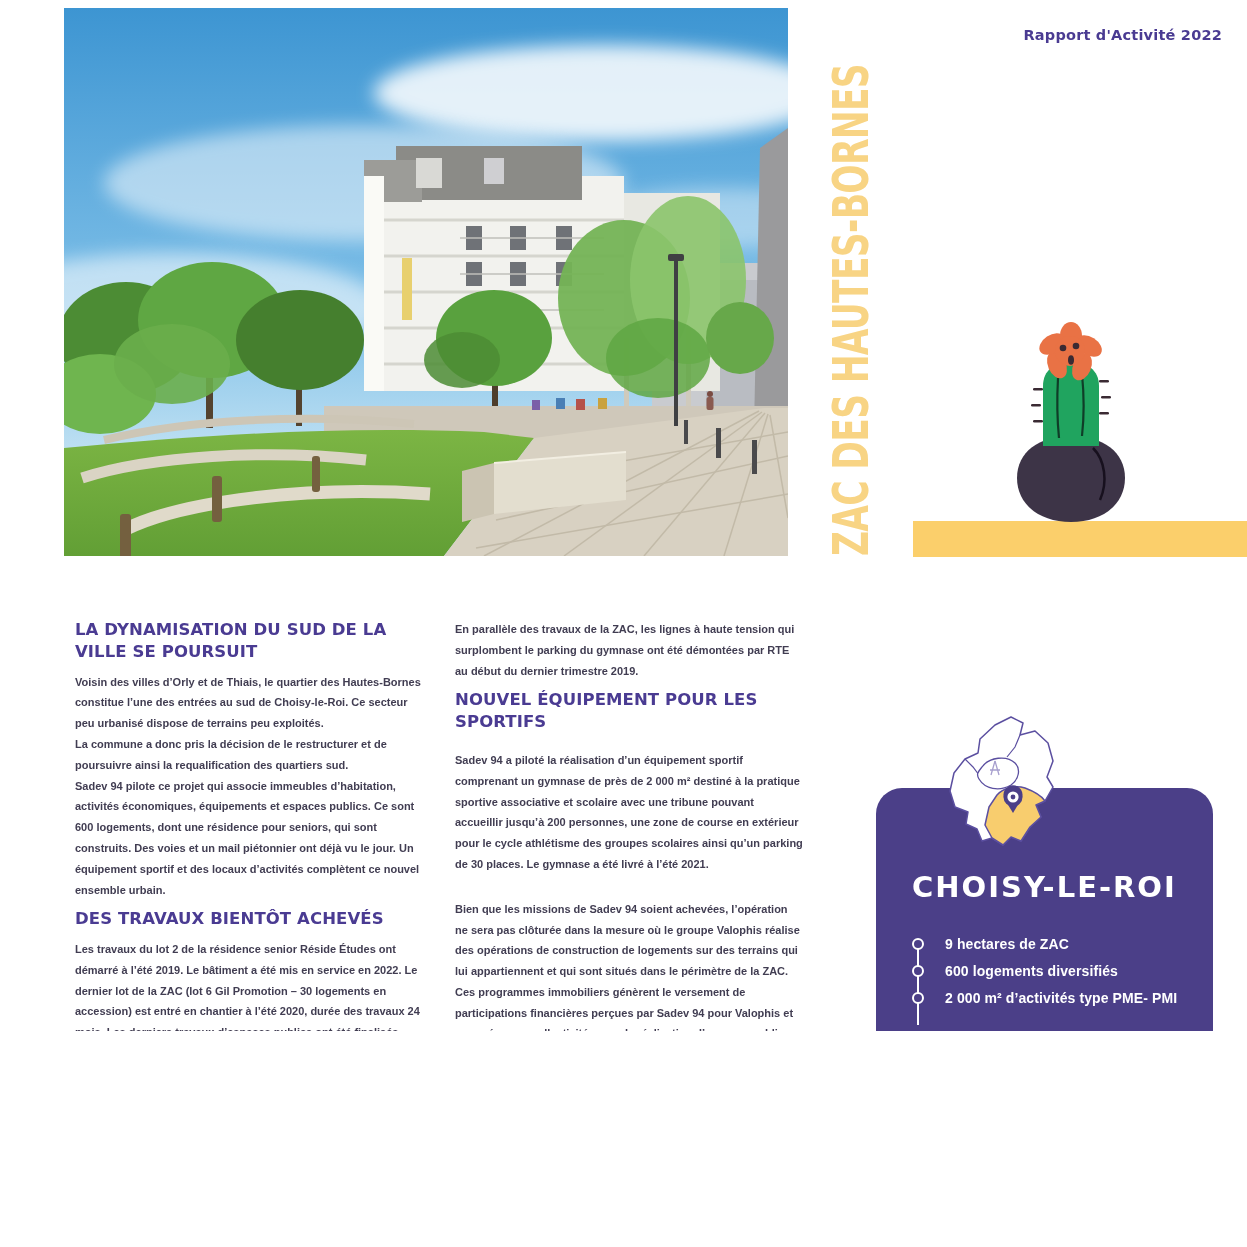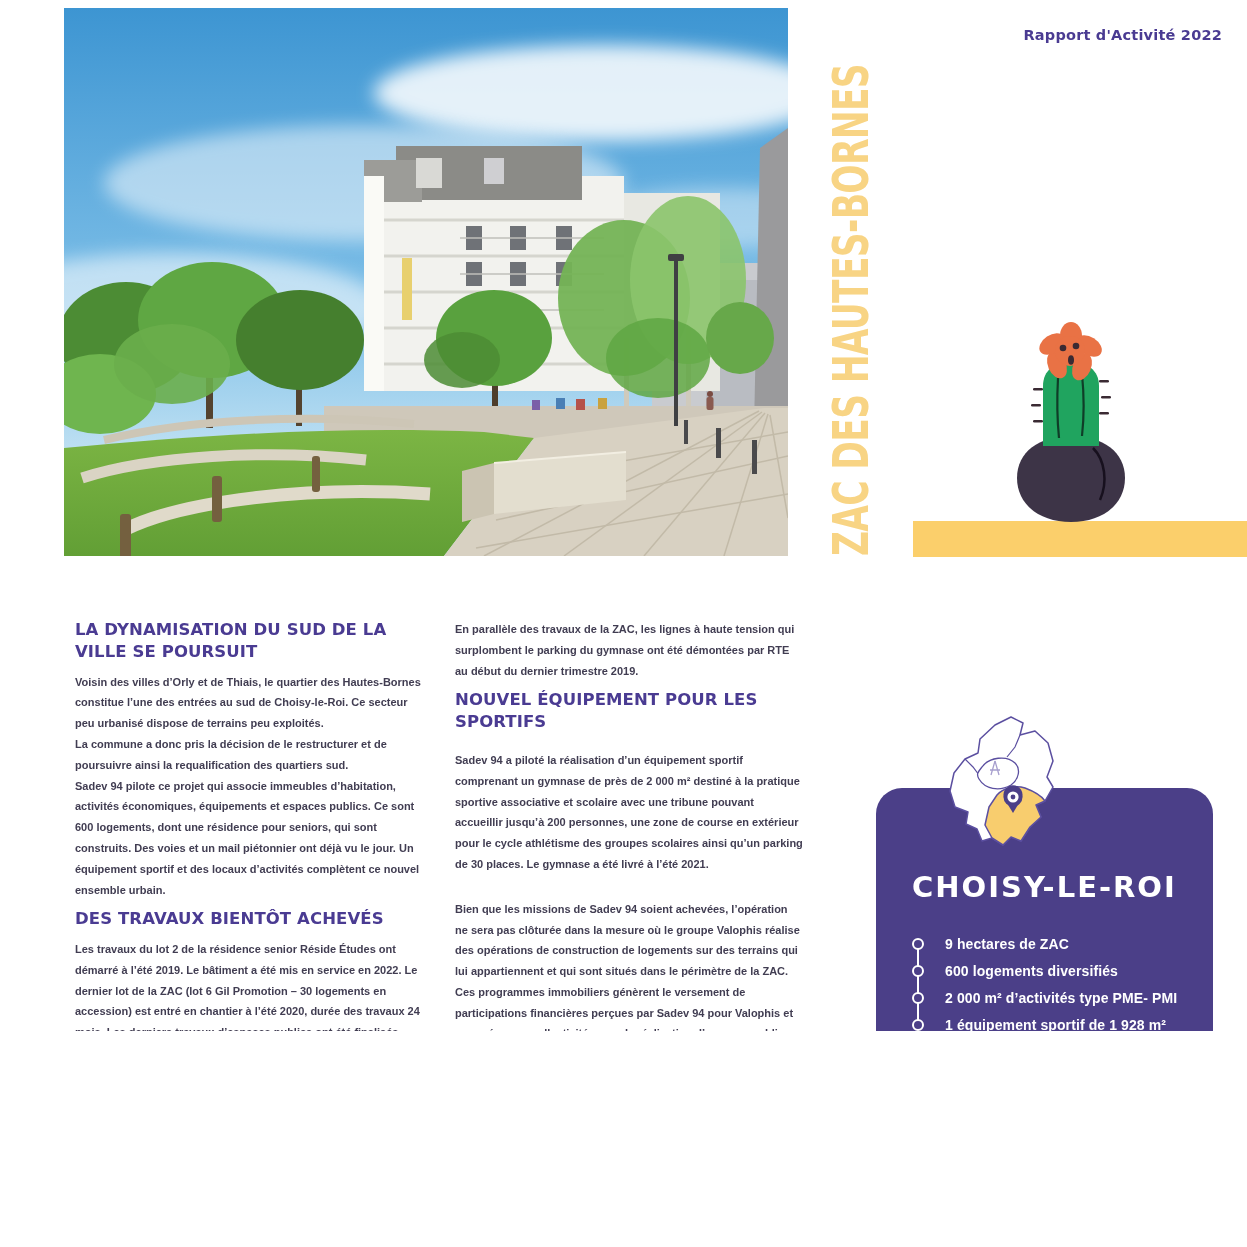--- a/index.html
+++ b/index.html
@@ -272,24 +272,20 @@
         <span class="lbl">9 hectares de ZAC</span>
       </div>
       <div class="stat">
         <span class="dot"></span>
         <span class="lbl">600 logements diversifiés</span>
       </div>
       <div class="stat">
         <span class="dot"></span>
         <span class="lbl">2 000 m² d’activités type PME- PMI</span>
       </div>
-      <div class="stat">
-        <span class="dot"></span>
-        <span class="lbl">1 équipement sportif de 1 928 m²</span>
-      </div>
     </div>
 
     <svg class="milestone-year" viewBox="0 0 56 152">
       <text transform="translate(46 150) rotate(-90)" textLength="140" lengthAdjust="spacingAndGlyphs">2023</text>
     </svg>
     <div class="milestone-text">Ouverture de la résidence senior développée par le groupe Réside Études</div>
   </div>
 
   <div class="map">
     <svg viewBox="0 0 150 150">

